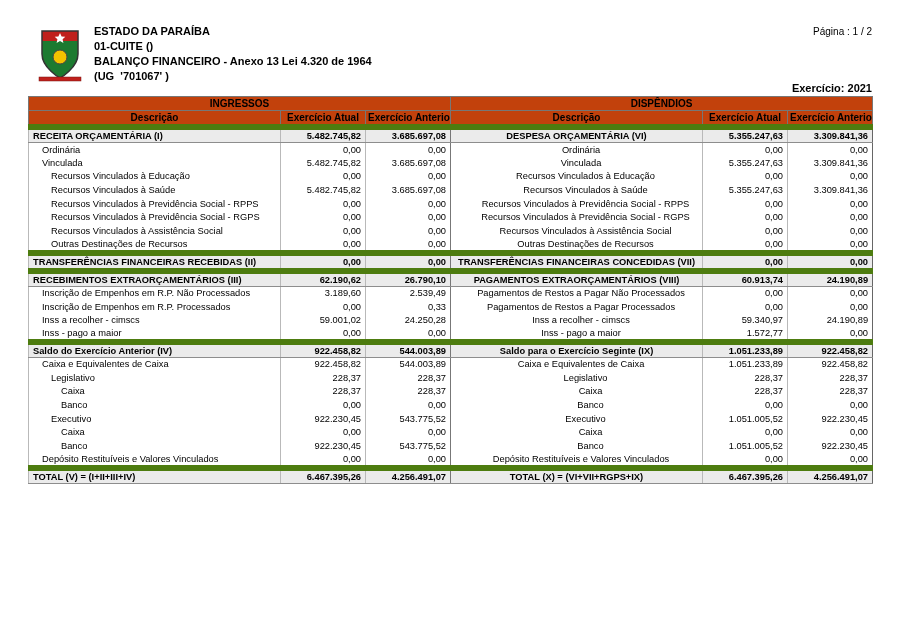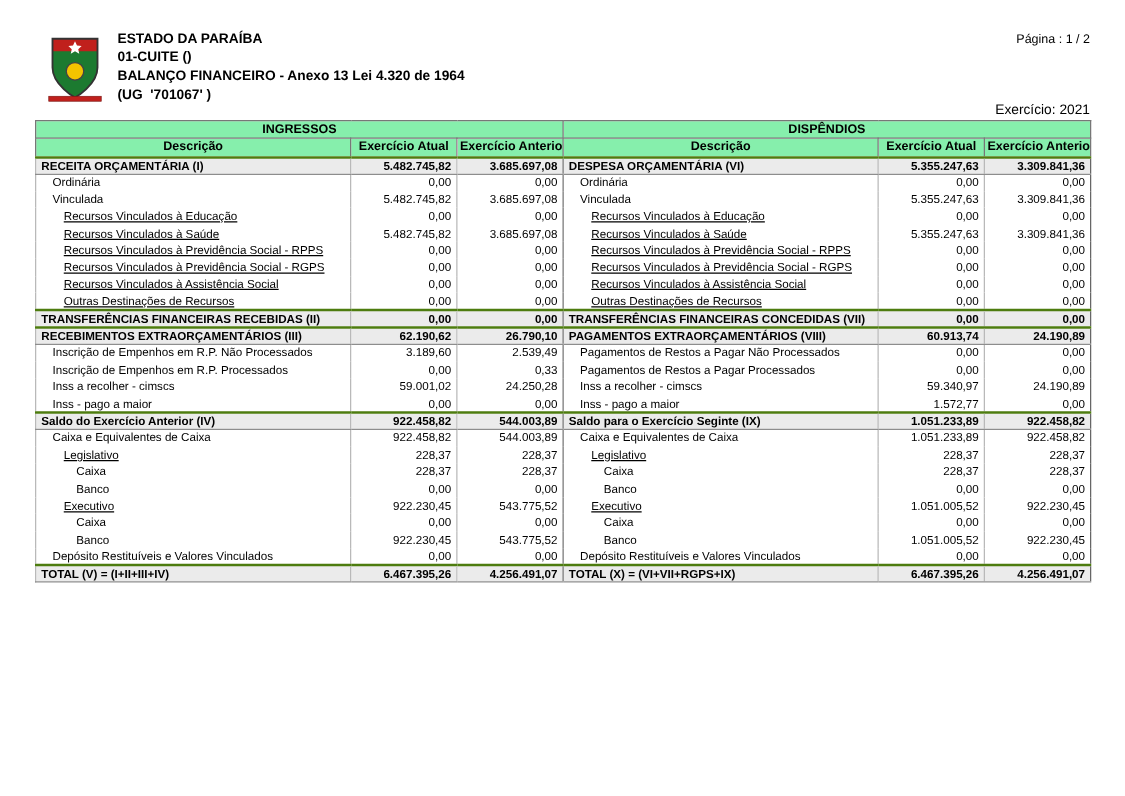--- a/index.html
+++ b/index.html
@@ -10,48 +10,48 @@
     color: #000;
   }
   .page { position: relative; width: 900px; height: 484px; background: #fff; overflow: hidden; border-radius: 17px; }
 
   
   .report-header { position: absolute; top: 24px; left: 38px; right: 28px; height: 70px; }
   .logo { position: absolute; left: 0; top: 2px; width: 44px; height: 56px; }
   .header-text { margin-left: 56px; }
   .header-text div { font-weight: bold; font-size: 11px; line-height: 15px; white-space: pre; }
   .page-number { position: absolute; top: 2px; right: 0; font-size: 10px; font-weight: normal; }
-  .exercise { position: absolute; top: 58px; right: 0; font-size: 11px; font-weight: normal; }
+  .exercise { position: absolute; top: 58px; right: 0; font-size: 11px; font-weight: bold; }
 
   
   table.report-table {
     position: absolute; top: 96px; left: 28px;
     width: 844px; border-collapse: collapse; table-layout: fixed;
     border: 1px solid #666;
   }
   col.c-desc { width: 252px; }
   col.c-num  { width: 85px; }
   th {
-    border: 1px solid #777; background: #86efac;
+    border: 1px solid #777; background: #c2410c;
     font-size: 10px; font-weight: bold; text-align: center;
     padding: 1px 2px; height: 15px; white-space: nowrap; overflow: hidden;
   }
   th.group { height: 14px; }
   td {
     font-size: 9.3px; padding: 1px 4px; height: 13.6px;
     white-space: nowrap; overflow: hidden;
     border-left: 1px solid #b9b9b9;
   }
-  td.half-start { border-left: 1px solid #777; }
+  td.half-start { border-left: 1px solid #777; text-align: center; }
   td.num { text-align: right; }
   td.bold { font-weight: bold; }
-  tr.section td { background: #ebebeb; border-top: 2px solid #4d7c0f; border-bottom: 1px solid #8d8d8d; }
+  tr.section td { background: #ebebeb; border-top: 6px solid #4d7c0f; border-bottom: 1px solid #8d8d8d; }
   td.lvl0 { padding-left: 4px; }
   td.lvl1 { padding-left: 13px; }
-  td.lvl2 { padding-left: 22px; text-decoration: underline; }
+  td.lvl2 { padding-left: 22px; }
   td.lvl3 { padding-left: 32px; margin-left: 38px; }
 
   
   .footer { position: absolute; bottom: 28px; left: 0; width: 100%; text-align: center; }
   .footer-box {
     display: inline-block;
     border-top: 1px solid #000; border-bottom: 1px solid #000;
     font-size: 8px; font-weight: bold; padding: 2px 8px 1px 8px;
     color: #111;
   }

